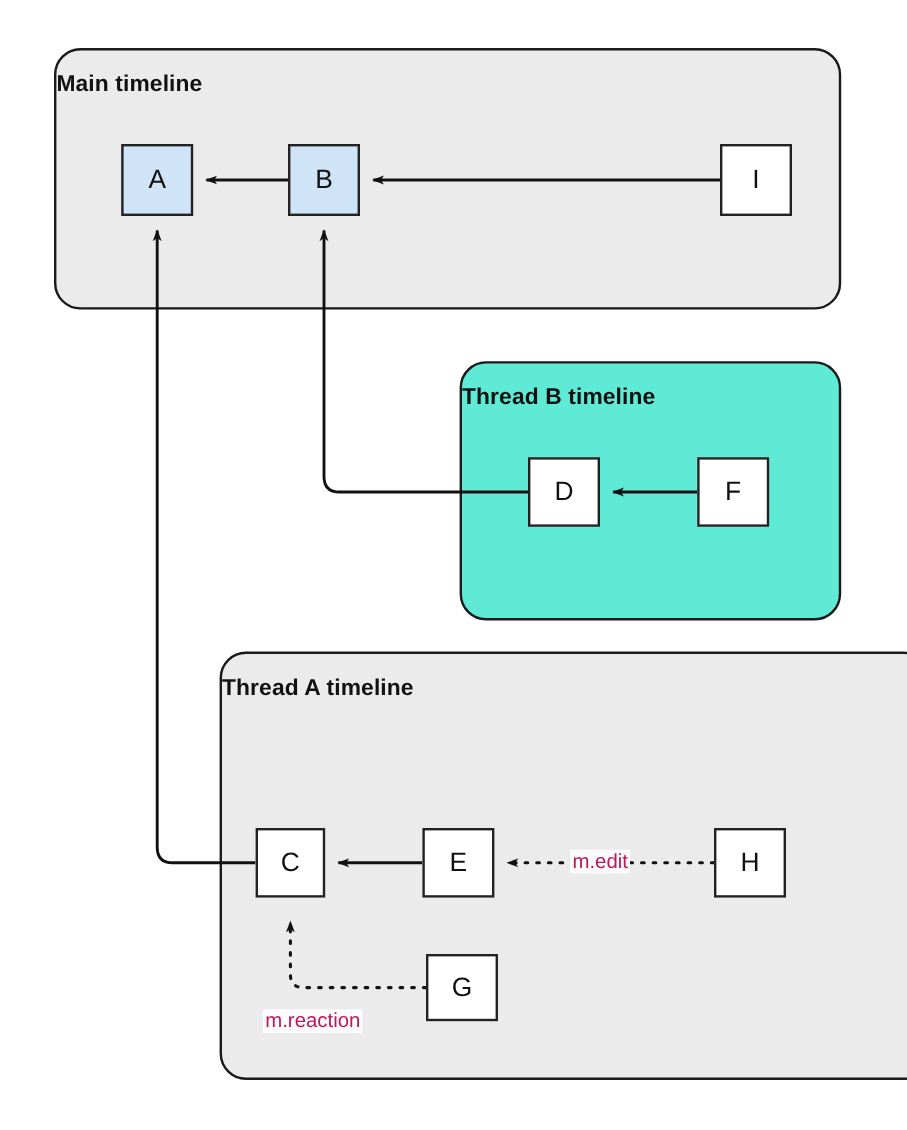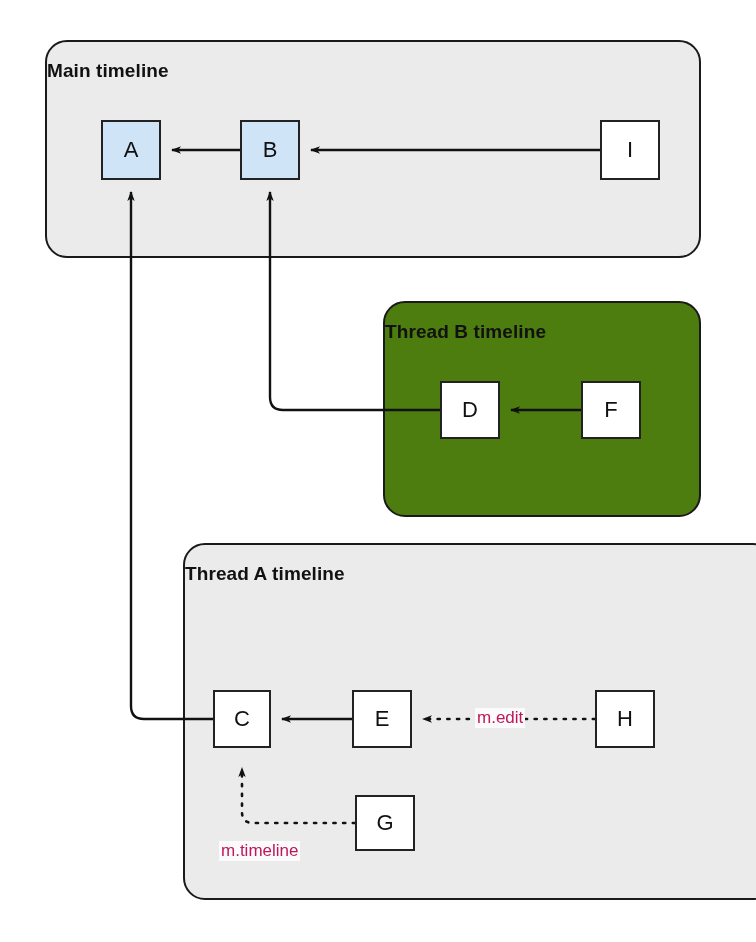--- a/index.html
+++ b/index.html
@@ -65,21 +65,21 @@
   }
 </style>
 </head>
 <body style="background: rgb(255, 255, 255);">
 
 <div id="canvas">
 
   <div class="container-box" id="container-main" style="left: 45px; top: 40px; width: 656px; height: 218px; background: rgb(235, 235, 235); border-color: rgb(26, 26, 26);">
     <div class="container-title" style="top: 18px;">Main timeline</div>
   </div>
-  <div class="container-box" id="container-thread_b" style="left: 383px; top: 301px; width: 318px; height: 216px; background: #4d7c0f; border-color: rgb(26, 26, 26);">
+  <div class="container-box" id="container-thread_b" style="left: 383px; top: 301px; width: 318px; height: 216px; background: #5eead4; border-color: rgb(26, 26, 26);">
     <div class="container-title" style="top: 18px;">Thread B timeline</div>
   </div>
   <div class="container-box" id="container-thread_a" style="left: 163px; top: 543px; width: 592px; height: 357px; background: rgb(235, 235, 235); border-color: rgb(26, 26, 26); margin-left: 20px;">
     <div class="container-title" style="top: 18px;">Thread A timeline</div>
   </div>
 
   <svg id="edges" viewBox="0 0 756 942">
     <defs>
       <marker id="arrow" markerWidth="12" markerHeight="12" refX="9" refY="4" orient="auto" markerUnits="userSpaceOnUse">
         <path d="M 10 4 L 0 0.3 L 2.6 4 L 0 7.7 Z" fill="#111111"></path>
@@ -125,15 +125,15 @@
     <span>E</span>
   </div>
   <div class="event-box" id="event-H" style="left: 595px; top: 690px; width: 60px; height: 58px;">
     <span>H</span>
   </div>
   <div class="event-box" id="event-G" style="left: 355px; top: 795px; width: 60px; height: 56px;">
     <span>G</span>
   </div>
 
   <div class="edge-label" id="label-m-edit" style="left:475px; top:708px;">m.edit</div>
-  <div class="edge-label" id="label-m-reaction" style="left:219px; top:841px;">m.timeline</div>
+  <div class="edge-label" id="label-m-reaction" style="left:219px; top:841px;">m.reaction</div>
 
 </div>
 
 </body></html>

